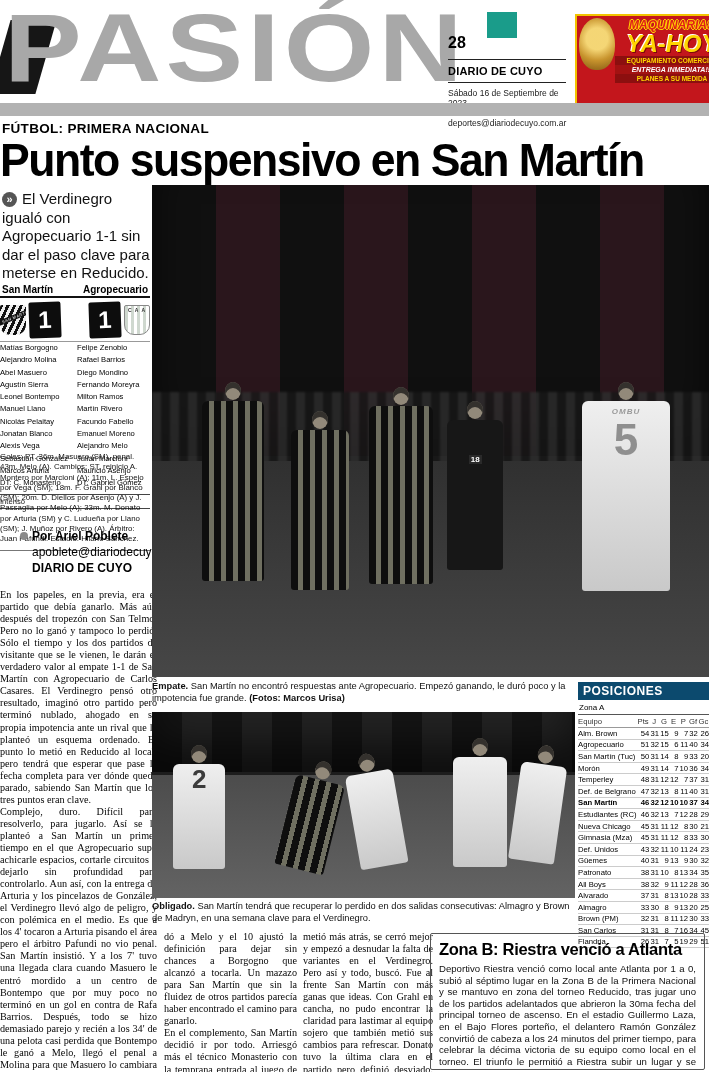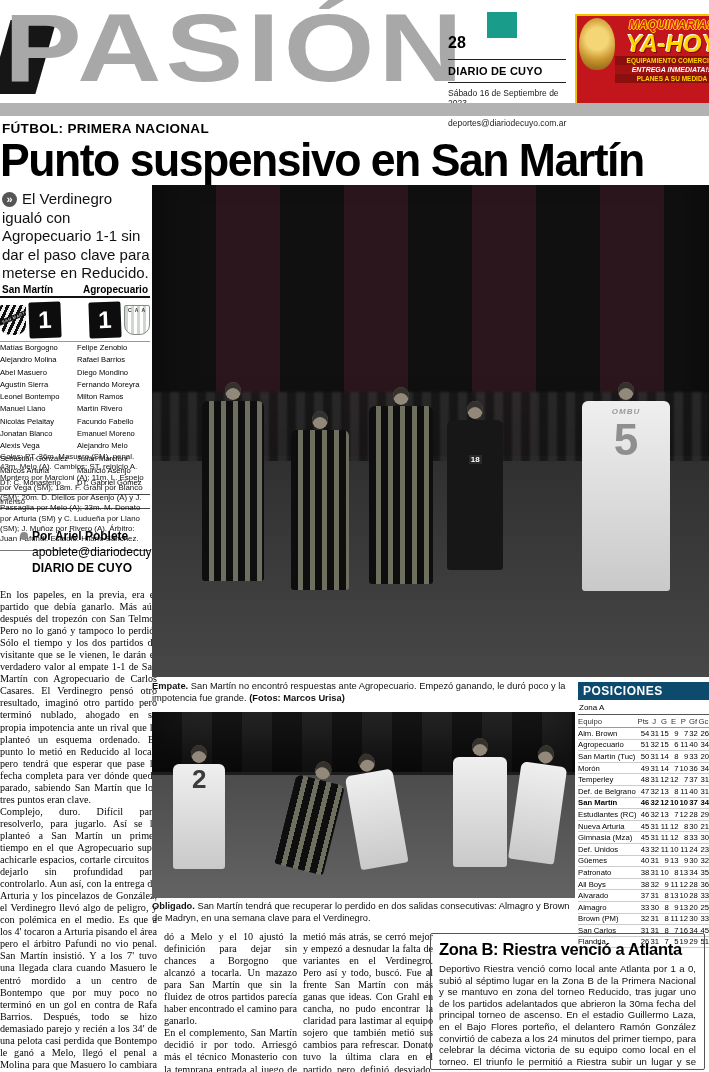--- a/index.html
+++ b/index.html
@@ -425,21 +425,21 @@
             <td>46</td>
             <td>32</td>
             <td>13</td>
             <td>7</td>
             <td>12</td>
             <td>28</td>
             <td>29</td>
           </tr>
 
           <tr>
-            <td class="team">Nueva Arturia</td>
+            <td class="team">Nueva Chicago</td>
             <td>45</td>
             <td>31</td>
             <td>11</td>
             <td>12</td>
             <td>8</td>
             <td>30</td>
             <td>21</td>
           </tr>
 
           <tr>

